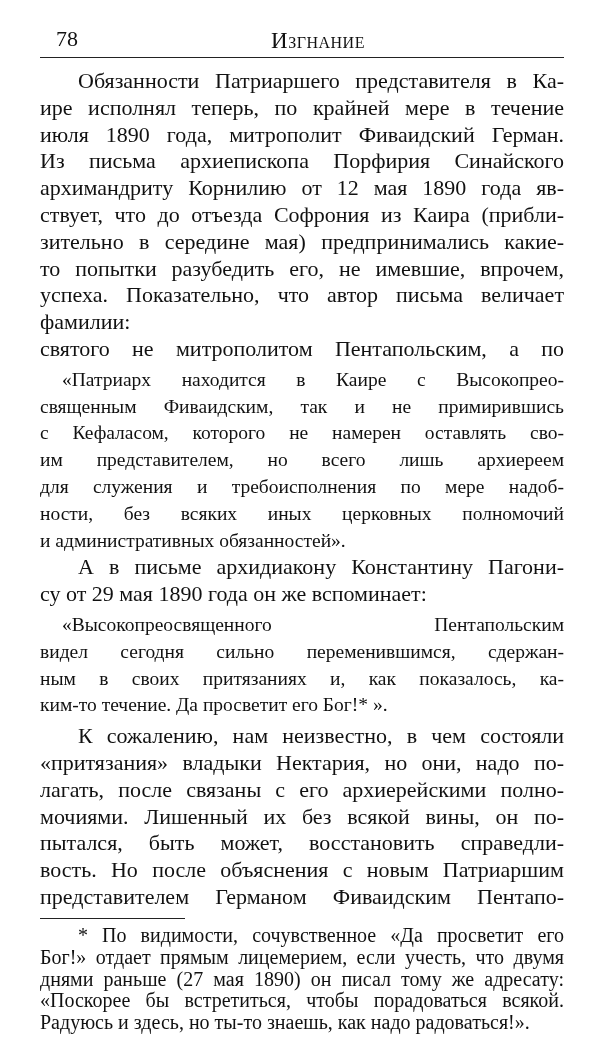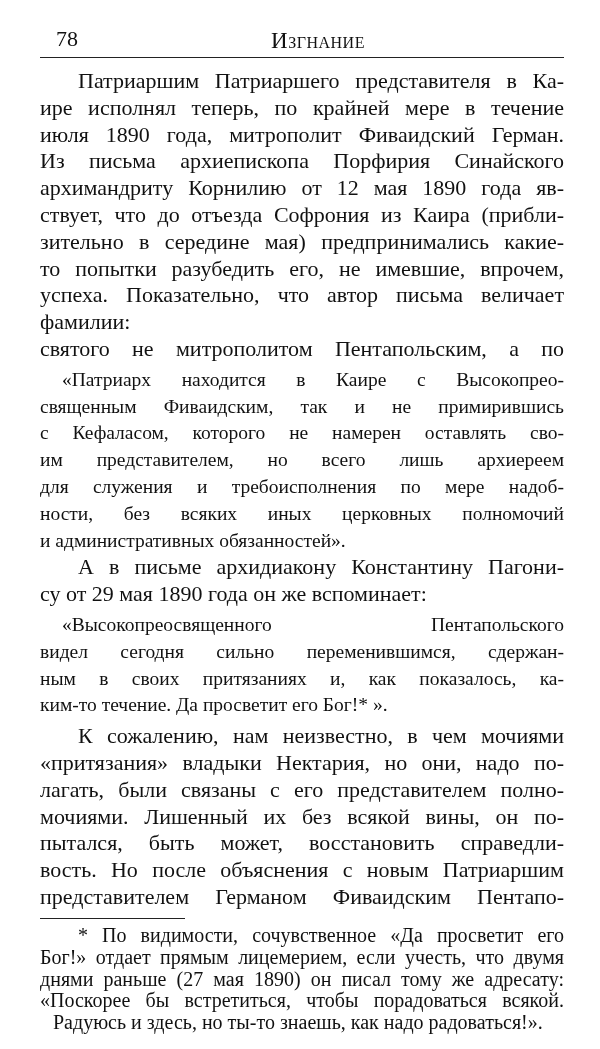--- a/index.html
+++ b/index.html
@@ -12,35 +12,35 @@
   .line { display:block; height:26.8px; line-height:26.8px; font-size:22px; white-space:nowrap; text-align:justify; text-align-last:justify; }
   .line.last { text-align-last:left; }
   .ind { padding-left:38px; }
   .q { font-size:19.5px; }
   .q.first { padding-left:22px; }
   .gap { height:4px; }
   .fn-rule { position:absolute; left:40px; top:918px; width:145px; border-top:1.2px solid #222; }
   .footnote { position:absolute; left:40px; top:925px; width:524px; }
   .fn-line { display:block; height:21.8px; line-height:21.8px; font-size:20px; white-space:nowrap; text-align:justify; text-align-last:justify; }
   .fn-line.first { padding-left:38px; }
-  .fn-line.last { text-align-last:left;margin-left:13px; }
+  .fn-line.last { text-align-last:left; }
 </style>
 </head>
 <body>
 
 <div class="header">
   <span class="page-num">78</span>
   <span class="running-title">Изгнание</span>
 </div>
 <div class="header-rule"></div>
 
 <div class="body">
 
   <div>
-    <span class="line ind">Патриаршим Патриаршего представителя в Ка-</span>
+    <span class="line ind">Обязанности Патриаршего представителя в Ка-</span>
     <span class="line">ире исполнял теперь, по крайней мере в течение</span>
     <span class="line">июля 1890 года, митрополит Фиваидский Герман.</span>
     <span class="line">Из письма архиепископа Порфирия Синайского</span>
     <span class="line">архимандриту Корнилию от 12 мая 1890 года яв-</span>
     <span class="line">ствует, что до отъезда Софрония из Каира (прибли-</span>
     <span class="line">зительно в середине мая) предпринимались какие-</span>
     <span class="line">то попытки разубедить его, не имевшие, впрочем,</span>
     <span class="line">успеха. Показательно, что автор письма величает</span>
     <span class="line last">фамилии:</span>
     <span class="line">святого не митрополитом Пентапольским, а по</span>
@@ -57,31 +57,31 @@
     <span class="line q last">и административных обязанностей».</span>
   </div>
 
   <div>
     <span class="line ind">А в письме архидиакону Константину Пагони-</span>
     <span class="line last">су от 29 мая 1890 года он же вспоминает:</span>
   </div>
   <div class="gap"></div>
 
   <div>
-    <span class="line q first">«Высокопреосвященного Пентапольского</span>
+    <span class="line q first">«Высокопреосвященного Пентапольским</span>
     <span class="line q">видел сегодня сильно переменившимся, сдержан-</span>
     <span class="line q">ным в своих притязаниях и, как показалось, ка-</span>
     <span class="line q last">ким-то течение. Да просветит его Бог!* ».</span>
   </div>
   <div class="gap"></div>
 
   <div>
-    <span class="line ind">К сожалению, нам неизвестно, в чем мочиями</span>
+    <span class="line ind">К сожалению, нам неизвестно, в чем состояли</span>
     <span class="line">«притязания» владыки Нектария, но они, надо по-</span>
-    <span class="line">лагать, были связаны с его представителем полно-</span>
+    <span class="line">лагать, после связаны с его архиерейскими полно-</span>
     <span class="line">мочиями. Лишенный их без всякой вины, он по-</span>
     <span class="line">пытался, быть может, восстановить справедли-</span>
     <span class="line">вость. Но после объяснения с новым Патриаршим</span>
     <span class="line">представителем Германом Фиваидским Пентапо-</span>
   </div>
 </div>
 
 <div class="fn-rule"></div>
 <div class="footnote">
   <span class="fn-line first">* По видимости, сочувственное «Да просветит его</span>

